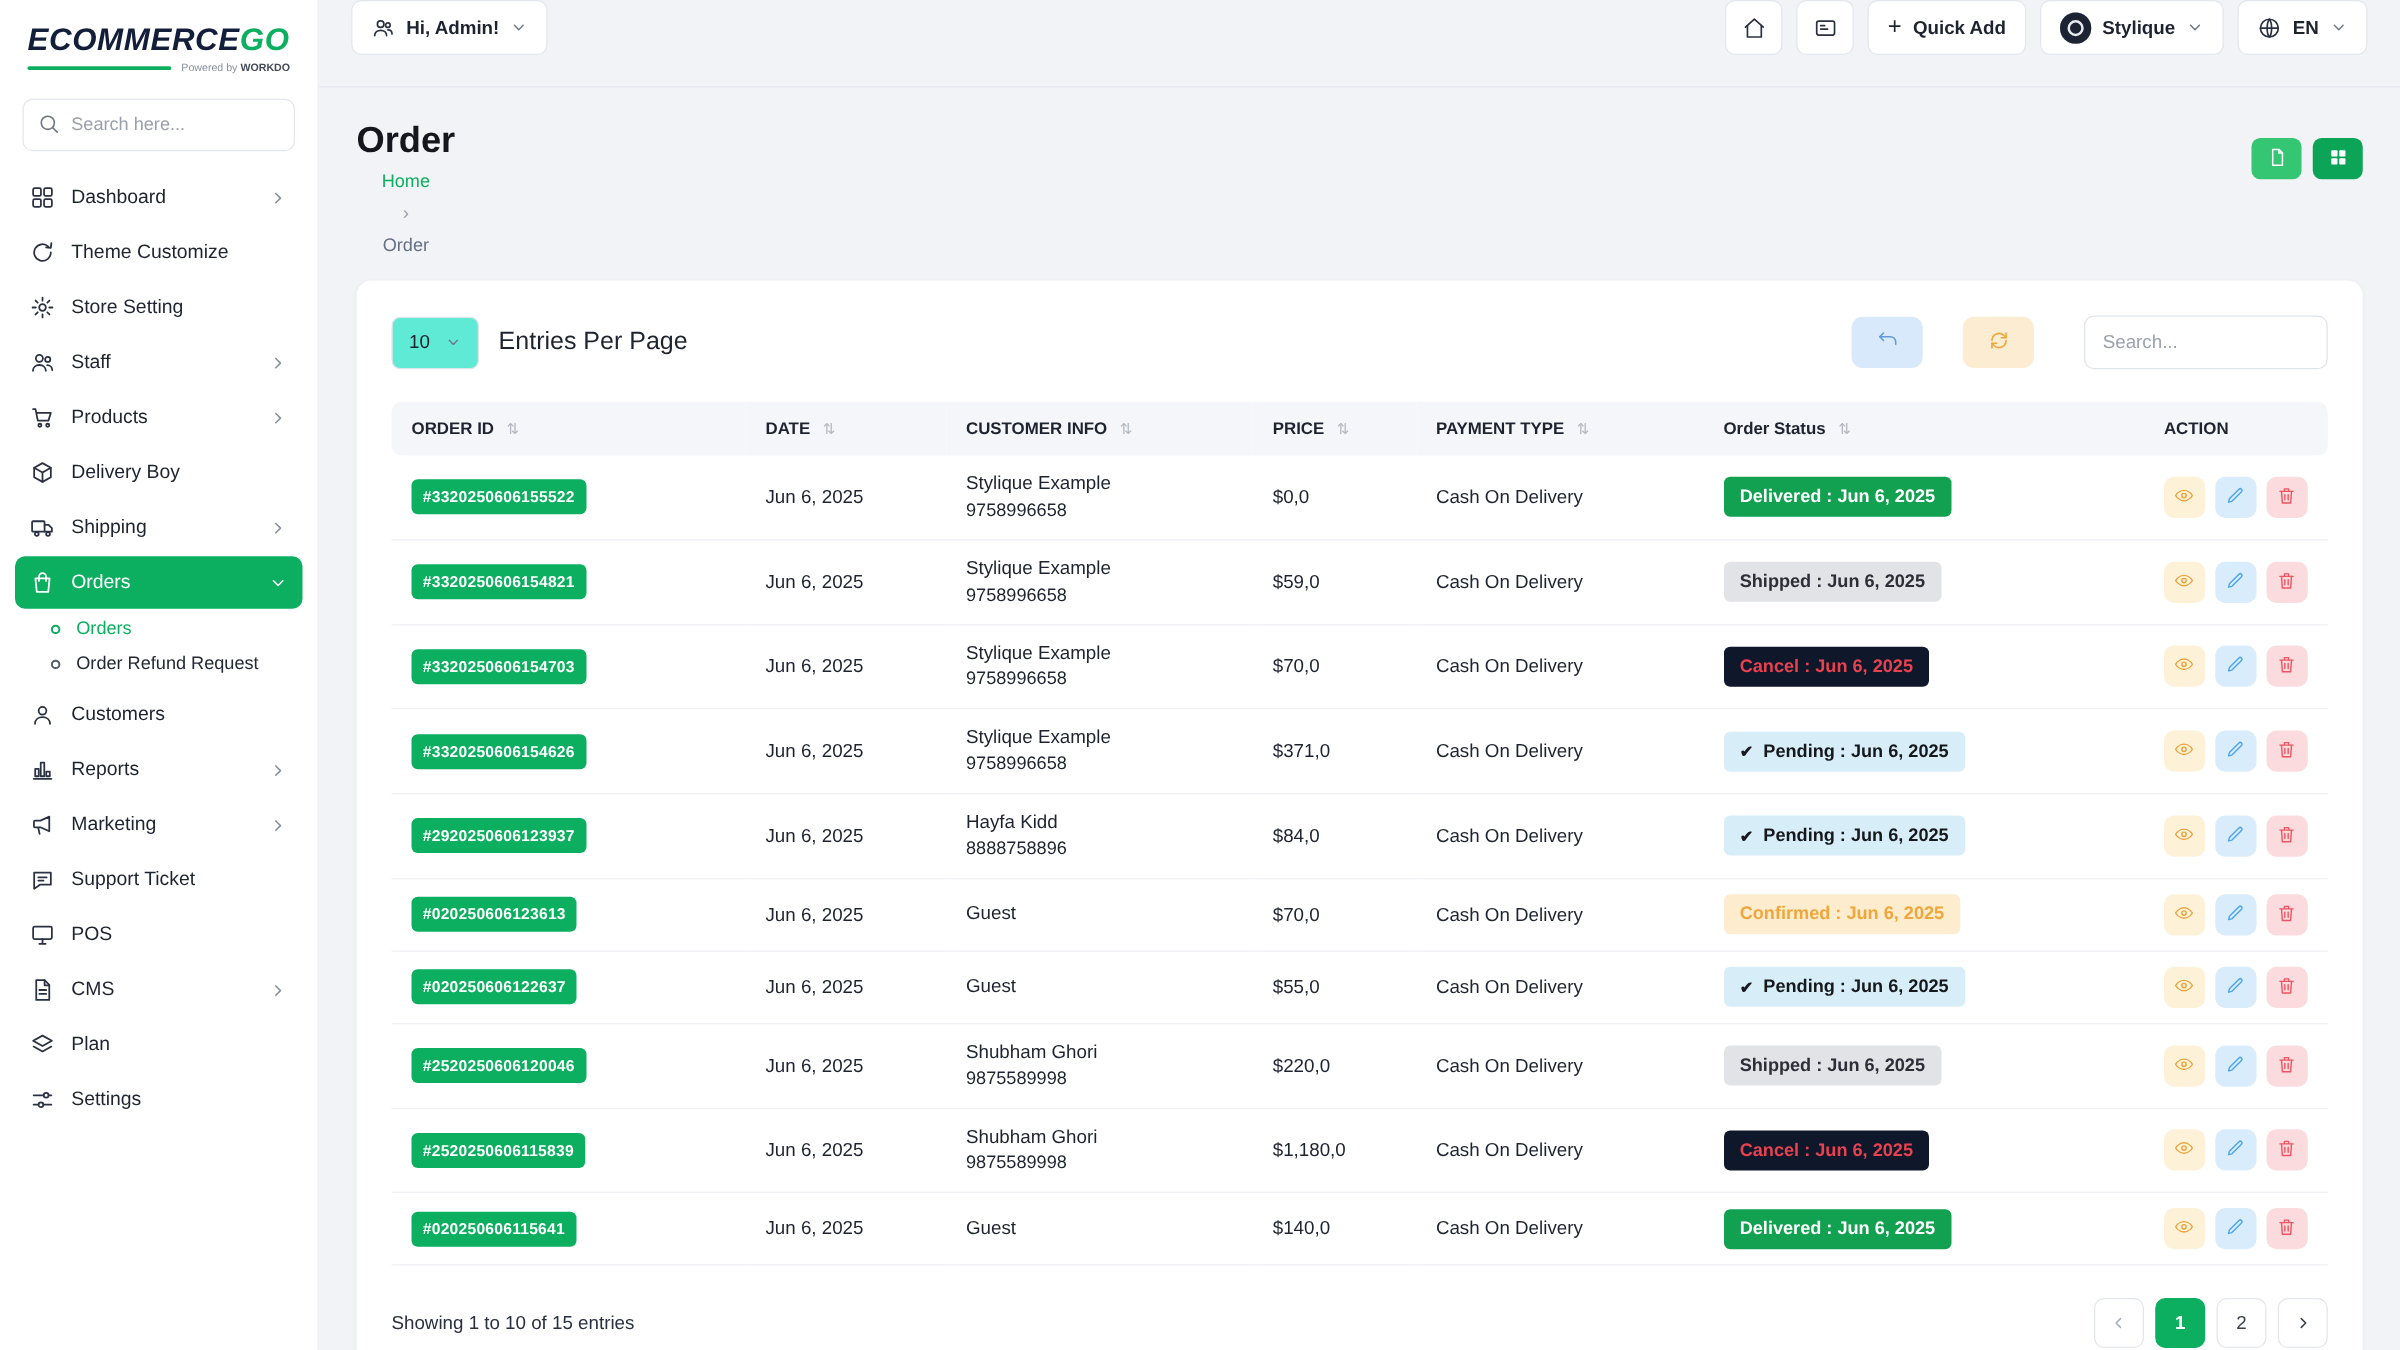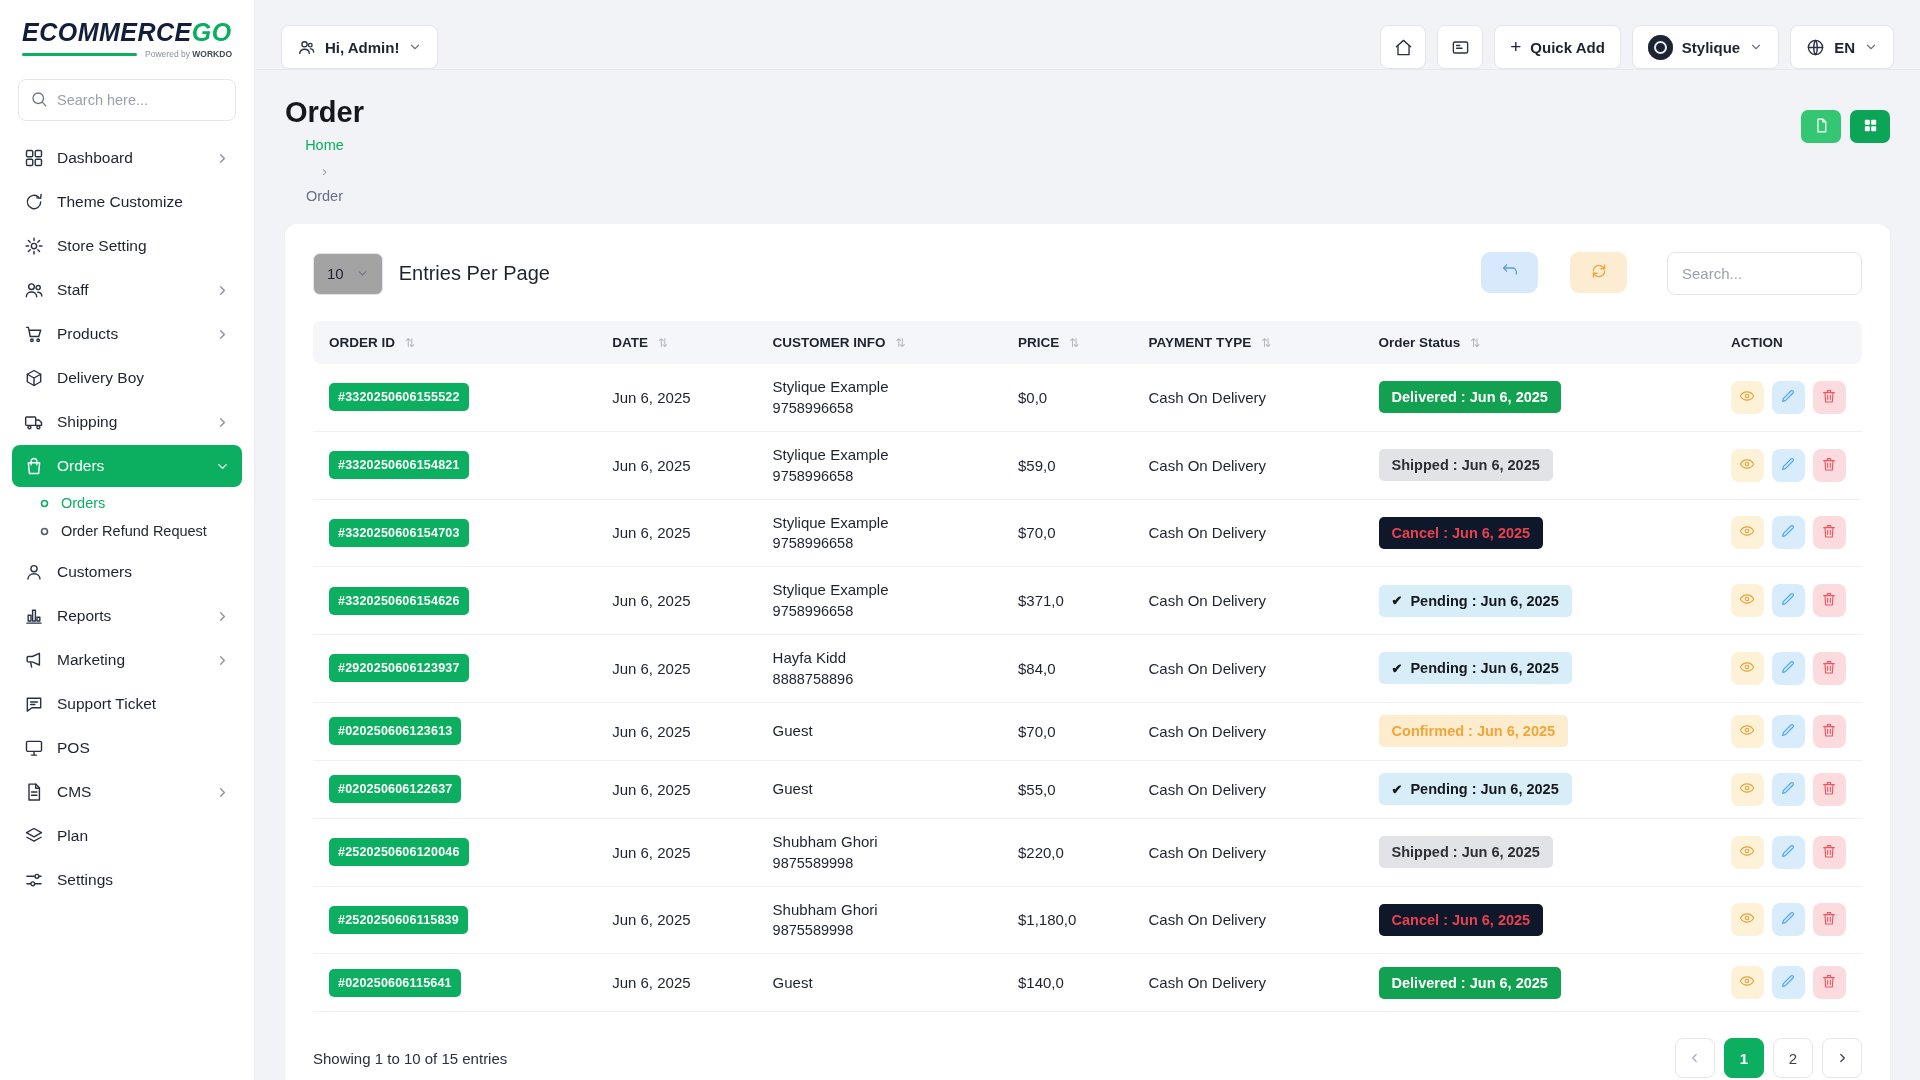--- a/index.html
+++ b/index.html
@@ -36,21 +36,21 @@
   .nav-item.active .nav-ic, .nav-item.active .nav-chev { color:#fff; }
   .nav-sub { margin:2px 0 6px 14px; }
   .sub-item { display:flex; align-items:center; gap:10px; padding:6px 12px; font-size:14.5px; color:#242936; cursor:pointer; }
   .sub-item .sub-ic { width:13px; height:13px; display:inline-flex; color:#565c69; }
   .sub-item .sub-ic svg { width:13px; height:13px; }
   .sub-item.active { color:#0caf60; }
   .sub-item.active .sub-ic { color:#0caf60; }
 
   
   .main { flex:1; display:flex; flex-direction:column; height:100%; overflow:hidden; }
-  .topbar { height:70px; min-height:70px; display:flex; align-items:flex-end; justify-content:space-between; padding:0 26px; border-bottom:1px solid #e7e9ef; }
+  .topbar { height:70px; min-height:70px; display:flex; align-items:flex-start; justify-content:space-between; padding:0 26px; border-bottom:1px solid #e7e9ef; }
   .btn { background:#fff; border:1px solid #e3e6ec; border-radius:8px; display:inline-flex; align-items:center; gap:9px; padding:0 15px; height:44px; font-size:15px; font-weight:600; color:#1e2330; }
   .btn .b-ic { width:19px; height:19px; display:inline-flex; color:#2a3142; }
   .btn .b-ic svg { width:19px; height:19px; }
   .btn .b-chev { width:14px; height:14px; display:inline-flex; color:#6f7583; }
   .btn .b-chev svg { width:14px; height:14px; stroke-width:2; }
   .icon-btn { width:46px; justify-content:center; padding:0; }
   .topbar-right { display:flex; align-items:center; gap:11px; }
   .plus-glyph { font-size:19px; font-weight:400; line-height:1; margin-top:-2px; }
   .store-logo { width:25px; height:25px; border-radius:50%; background:#1c2433; display:inline-block; box-shadow:inset 0 0 0 6px #1c2433, inset 0 0 0 8px #e8eaee; }
 
@@ -64,25 +64,25 @@
   .page-actions { display:flex; gap:9px; margin-top:14px; }
   .pa-btn { width:40px; height:33px; border:none; border-radius:7px; display:inline-flex; align-items:center; justify-content:center; color:#fff; }
   .pa-btn svg { width:17px; height:17px; }
   .pa-export { background:#35c673; }
   .pa-grid { background:#0ca558; }
   .fill-ic svg { fill:currentColor; stroke:none; }
 
   
   .card { background:#fff; border-radius:12px; margin-top:20px; padding:28px; box-shadow:0 1px 3px rgba(16,24,40,.05); }
   .toolbar { display:flex; align-items:center; margin-bottom:26px; }
-  .entries-select { display:inline-flex; align-items:center; gap:12px; border:1px solid #dfe3ea; border-radius:7px; padding:0 13px; height:42px; font-size:15px; background:#a3a3a3; color:#1e2330; }
+  .entries-select { display:inline-flex; align-items:center; gap:12px; border:1px solid #dfe3ea; border-radius:7px; padding:0 13px; height:42px; font-size:15px; background:#5eead4; color:#1e2330; }
   .entries-select .b-chev { width:13px; height:13px; display:inline-flex; color:#6f7583; }
   .entries-select .b-chev svg { width:13px; height:13px; stroke-width:2; }
   .entries-label { margin-left:16px; font-size:20px; color:#1e2330; }
-  .toolbar-right { margin-left:auto; display:flex; gap:26px;padding-left:24px; }
+  .toolbar-right { margin-left:auto; display:flex; align-items:center; gap:26px;padding-left:24px; }
   .tool-btn { width:57px; height:41px; border:none; border-radius:9px; display:inline-flex; align-items:center; justify-content:center; }
   .tool-btn svg { width:18px; height:18px; }
   .undo-btn { background:#d8e9fb; color:#5e9bd8; margin-right:6px; }
   .refresh-btn { background:#fcedd2; color:#f0a63a; }
   .search-box { margin-left:14px; }
   .search-box input { width:195px; height:43px; border:1px solid #dfe3ea; border-radius:8px; padding:0 14px; font-size:15px; color:#1e2330; }
   .search-box input::placeholder { color:#9aa0ad; }
 
   table { width:100%; border-collapse:collapse; }
   thead th { background:#f5f6f9; text-align:left; font-size:13.5px; font-weight:700; color:#1e2330; padding:14px 16px; white-space:nowrap; }

